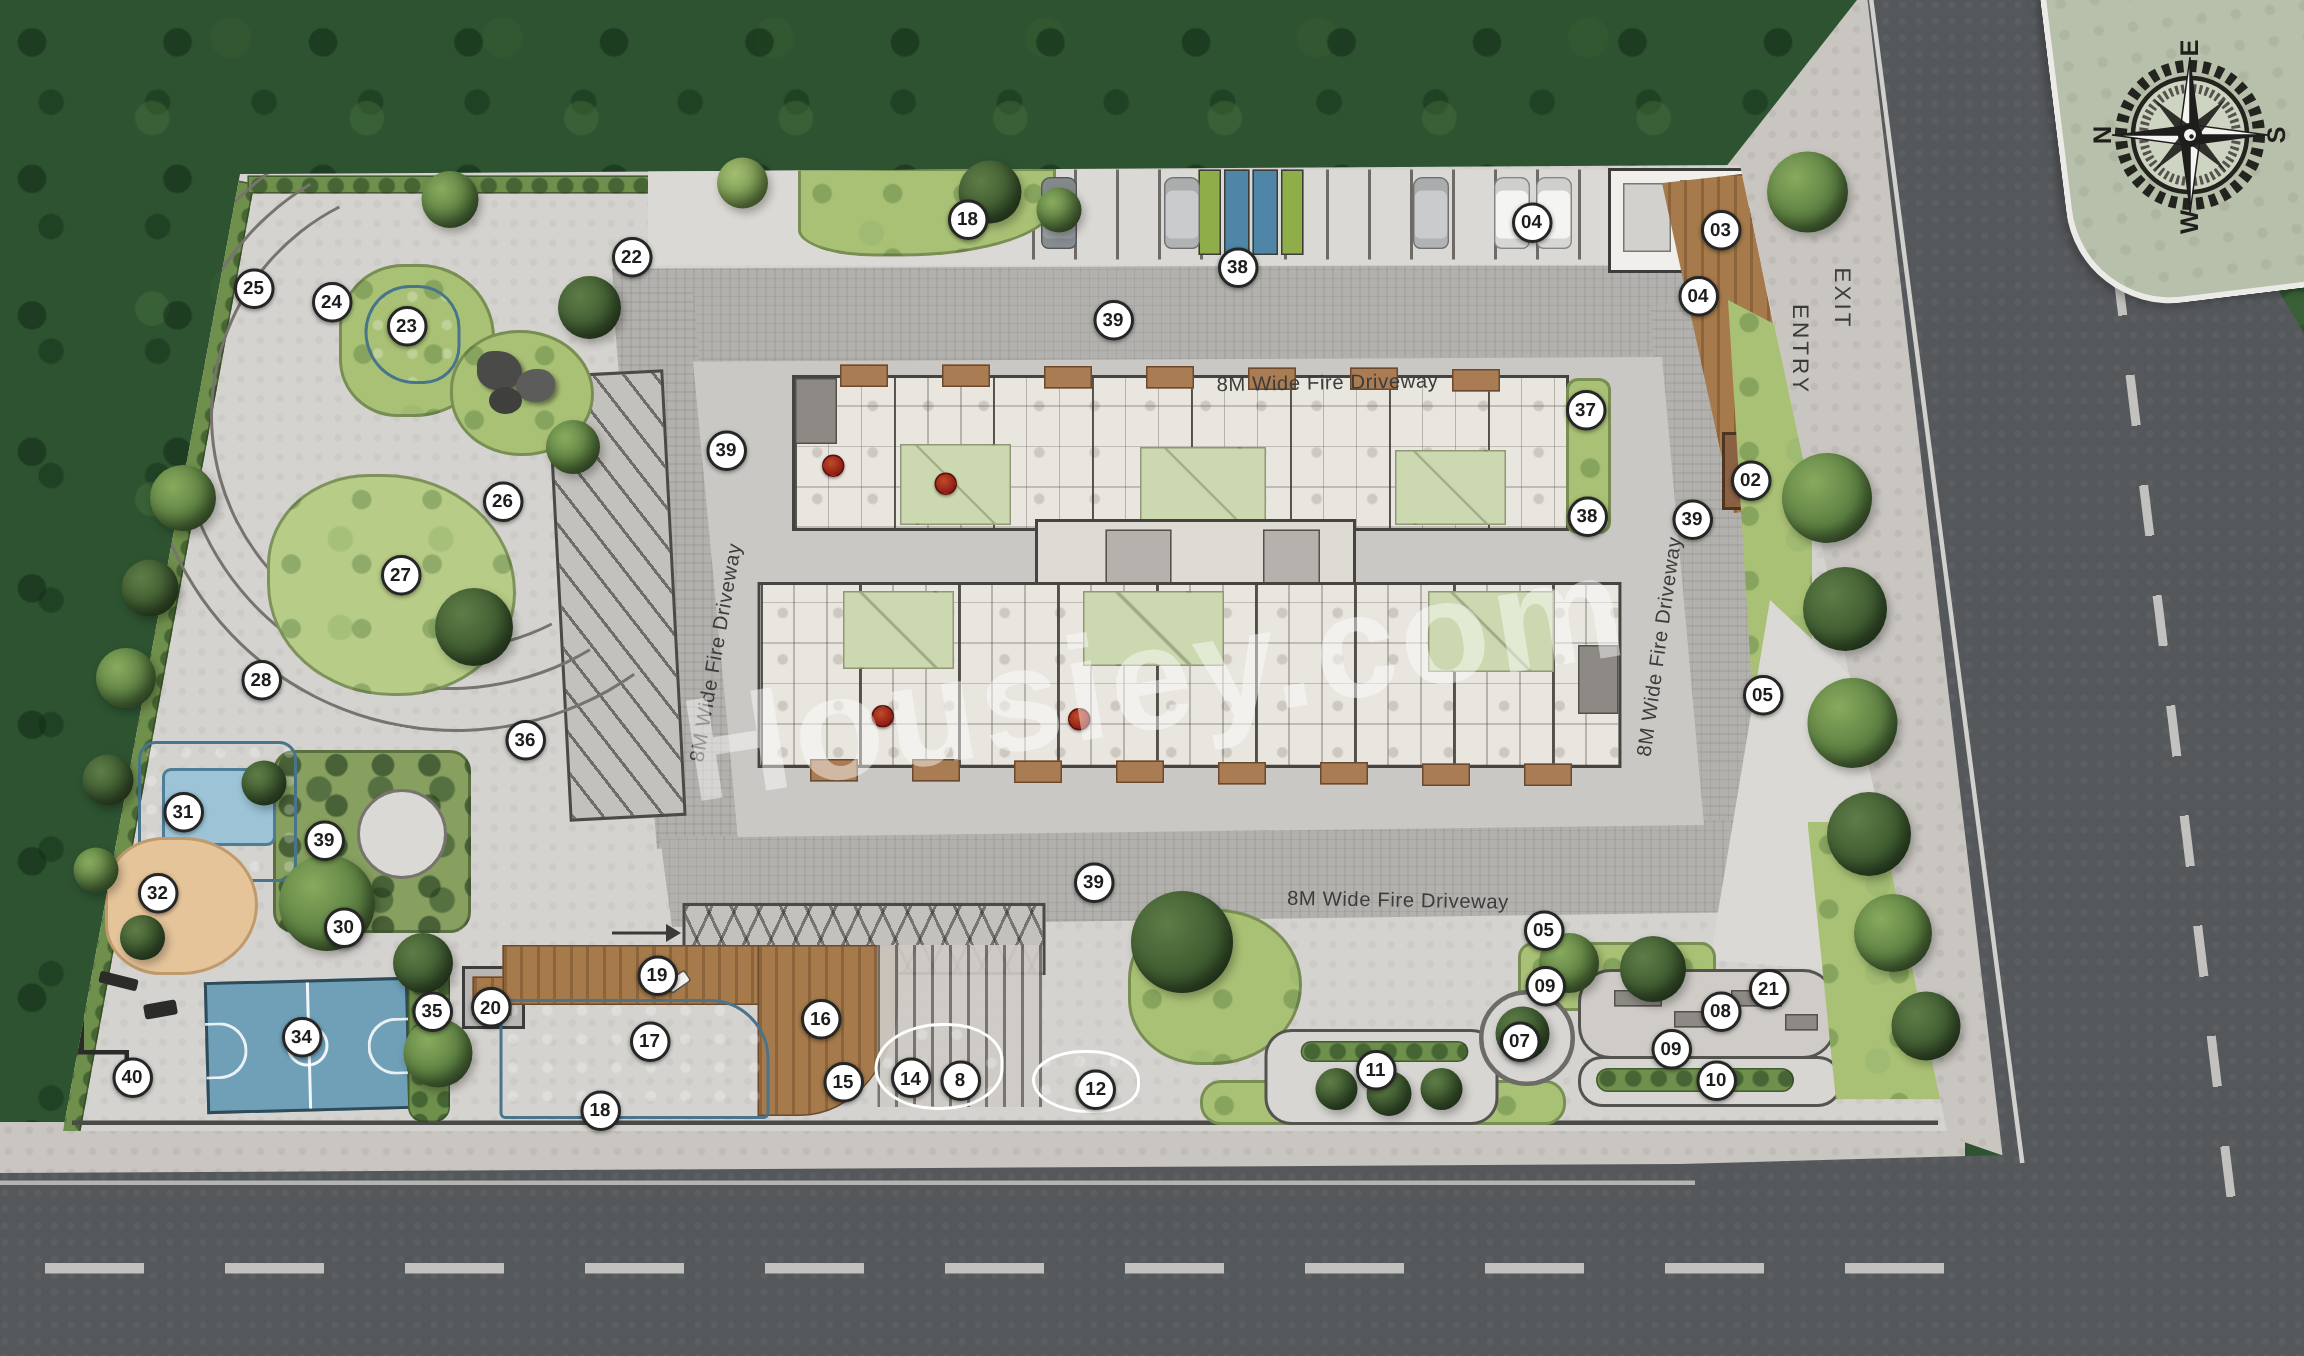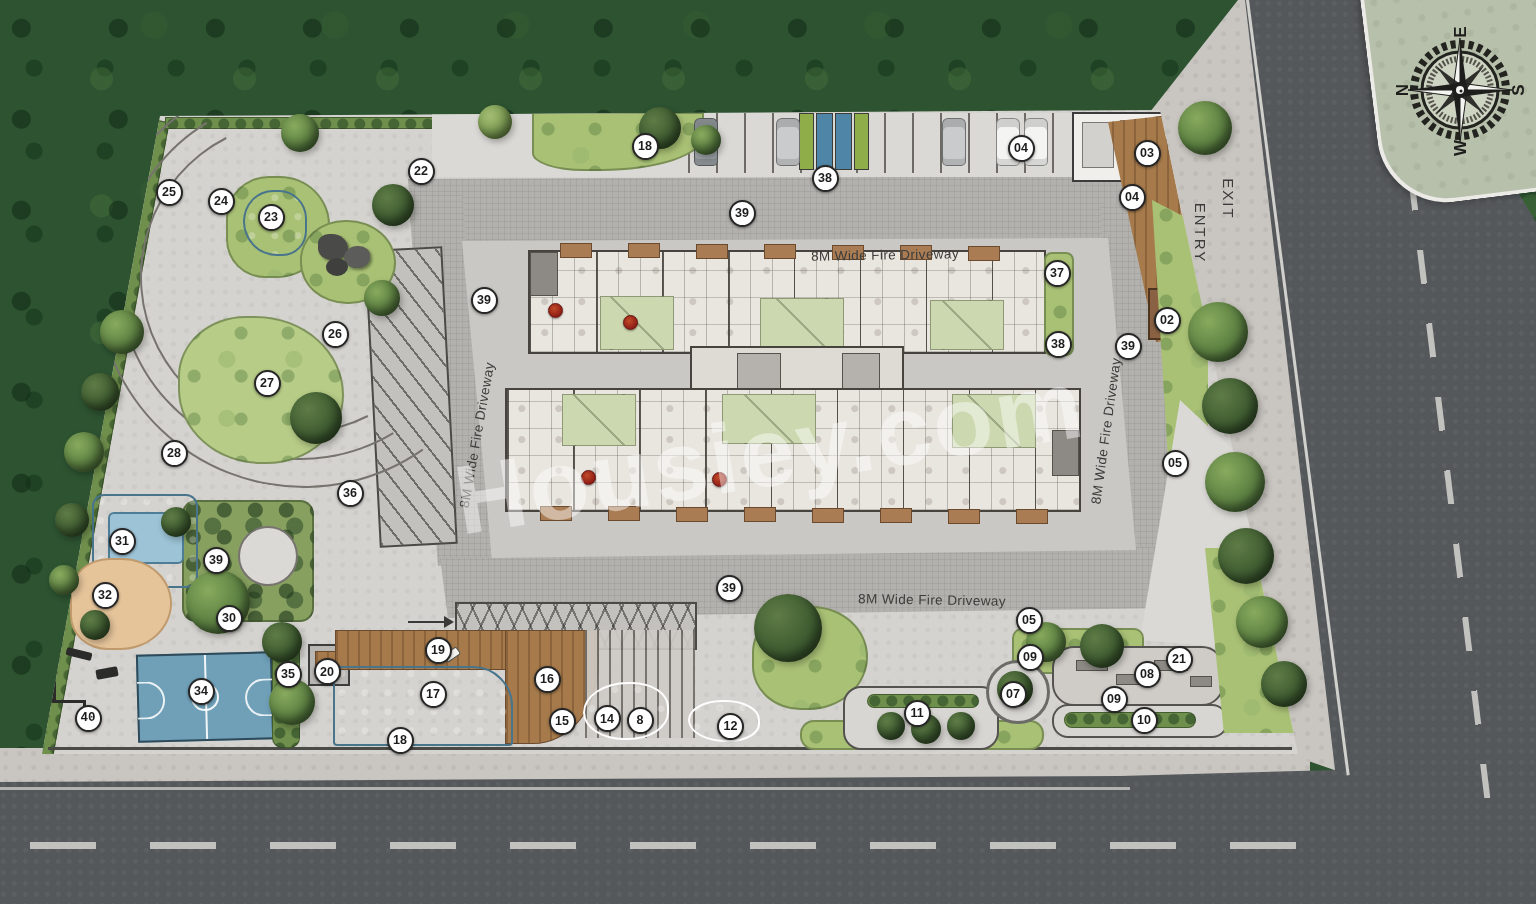--- a/index.html
+++ b/index.html
@@ -381,17 +381,17 @@
       <div class="badge z" style="left: 187.5px; top: 677.5px;">34</div>
       <div class="badge z" style="left: 274.5px; top: 660.5px;">35</div>
       <div class="badge z" style="left: 336.5px; top: 479.5px;">36</div>
       <div class="badge z" style="left: 1043.5px; top: 259.5px;">37</div>
       <div class="badge z" style="left: 811.5px; top: 164.5px;">38</div>
       <div class="badge z" style="left: 1044.5px; top: 330.5px;">38</div>
       <div class="badge z" style="left: 728.5px; top: 199.5px;">39</div>
       <div class="badge z" style="left: 470.5px; top: 286.5px;">39</div>
       <div class="badge z" style="left: 1114.5px; top: 332.5px;">39</div>
       <div class="badge z" style="left: 715.5px; top: 574.5px;">39</div>
-      <div class="badge z" style="left: 74.5px; top: 704.5px; font-family: Liberation Mono, monospace;">40</div>
+      <div class="badge z" style="left: 74.5px; top: 704.5px;">40</div>
     </div>
 
   <div class="z wm">Housiey.com</div>
 </div>
 
 </body></html>

